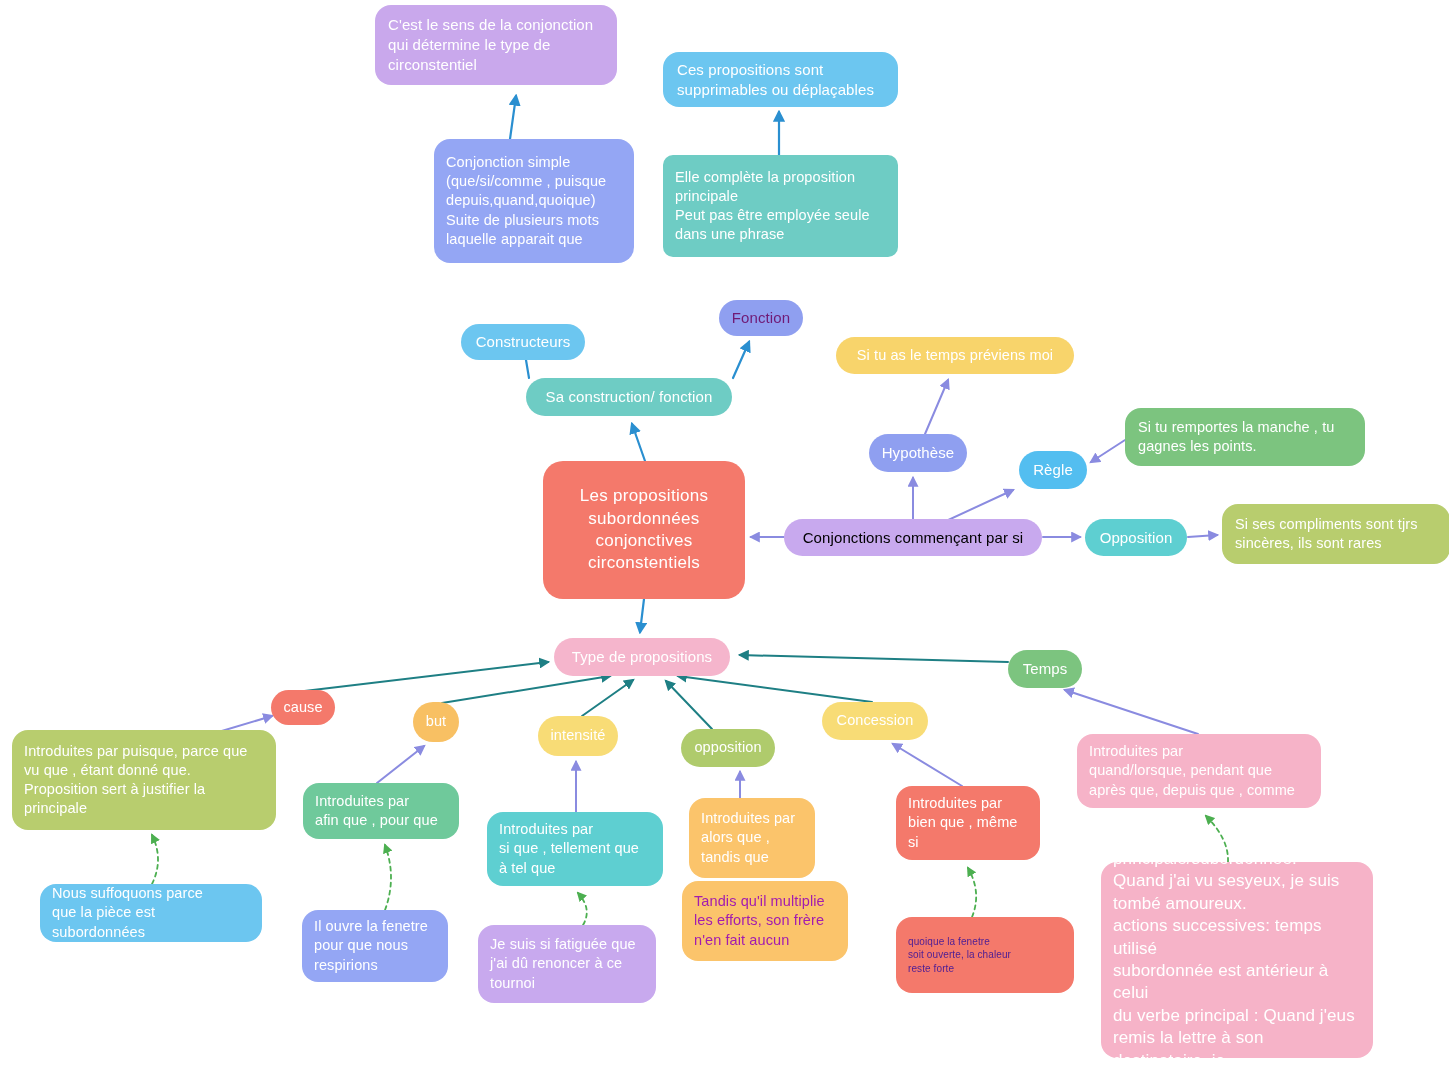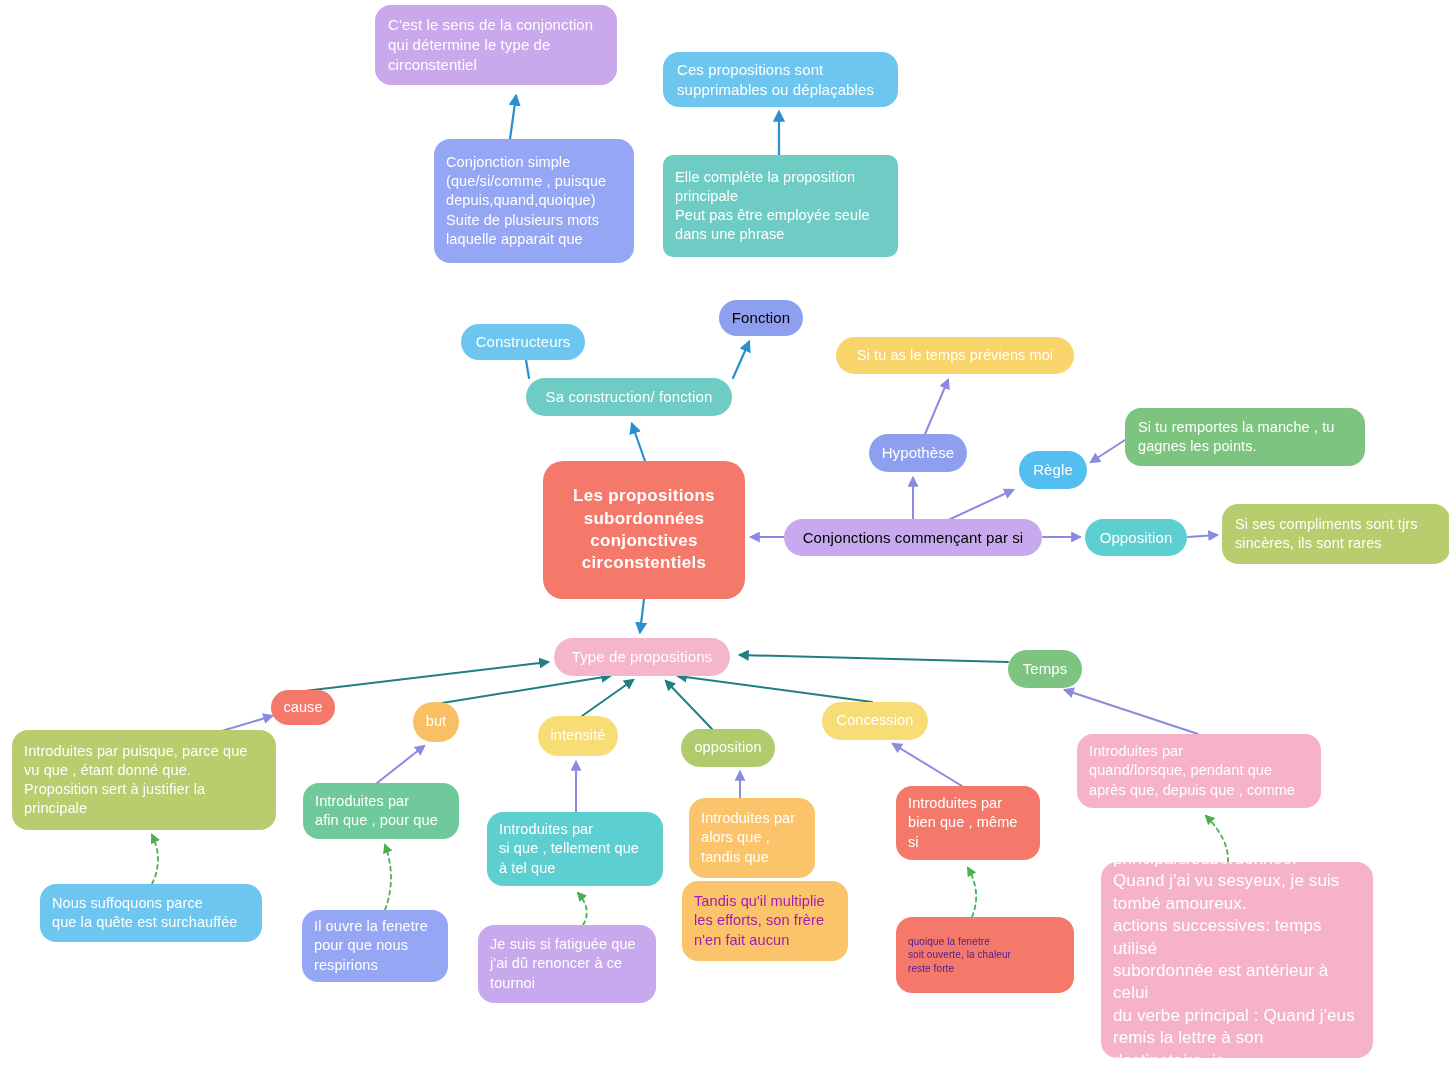--- a/index.html
+++ b/index.html
@@ -34,21 +34,21 @@
     border-radius: 16px;
     color: #ffffff;
     line-height: 1.32;
     letter-spacing: 0.1px;
     white-space: pre-line;
     overflow: hidden;
   }
   .node.center {
     justify-content: center;
     text-align: center;
-    font-weight: bold;
+    font-weight: normal;
     letter-spacing: 0.3px;
     border-radius: 20px;
   }
   .node.pill {
     justify-content: center;
     text-align: center;
     border-radius: 999px;
   }
   .node.blk {
     justify-content: flex-start;
@@ -114,21 +114,21 @@
       <div class="node blk" style="left: 375px; top: 5px; width: 242px; height: 80px; background: rgb(201, 168, 236); color: rgb(255, 255, 255); font-size: 15px; padding: 9px 13px;"><span>C'est le sens de la conjonction qui détermine le type de circonstentiel</span></div>
       <div class="node blk" style="left: 663px; top: 52px; width: 235px; height: 55px; background: rgb(108, 198, 240); color: rgb(255, 255, 255); font-size: 15px; padding: 8px 14px;"><span>Ces propositions sont supprimables ou déplaçables</span></div>
       <div class="node blk" style="left: 434px; top: 139px; width: 200px; height: 124px; background: rgb(148, 166, 244); color: rgb(255, 255, 255); font-size: 14.5px; padding: 7px 12px;"><span>Conjonction simple
 (que/si/comme , puisque
 depuis,quand,quoique)
 Suite de plusieurs mots
 laquelle apparait que</span></div>
       <div class="node blk" style="left: 663px; top: 155px; width: 235px; height: 102px; background: rgb(110, 204, 196); color: rgb(255, 255, 255); font-size: 14.5px; padding: 9px 12px; border-radius: 10px;"><span>Elle complète la proposition principale
 Peut pas être employée seule dans une phrase</span></div>
       <div class="node pill" style="left: 461px; top: 288px; width: 124px; height: 36px; background: rgb(108, 198, 240); color: rgb(255, 255, 255); font-size: 15px; padding: 0px 10px; margin-top: 36px;"><span>Constructeurs</span></div>
-      <div class="node pill" style="left: 719px; top: 300px; width: 84px; height: 36px; background: rgb(143, 159, 240); color: #000000; font-size: 15px; padding: 0px 8px;"><span>Fonction</span></div>
+      <div class="node pill" style="left: 719px; top: 300px; width: 84px; height: 36px; background: rgb(143, 159, 240); color: #701a75; font-size: 15px; padding: 0px 8px;"><span>Fonction</span></div>
       <div class="node pill" style="left: 526px; top: 378px; width: 206px; height: 38px; background: rgb(110, 204, 196); color: rgb(255, 255, 255); font-size: 15px; padding: 0px 10px;"><span>Sa construction/ fonction</span></div>
       <div class="node center" style="left: 543px; top: 461px; width: 202px; height: 138px; background: rgb(244, 121, 107); color: rgb(255, 255, 255); font-size: 17px; padding: 10px 12px;"><span>Les propositions subordonnées conjonctives circonstentiels</span></div>
       <div class="node pill" style="left: 836px; top: 337px; width: 238px; height: 37px; background: rgb(248, 212, 107); color: rgb(255, 255, 255); font-size: 14.5px; padding: 0px 14px;"><span>Si tu as le temps préviens moi</span></div>
       <div class="node pill" style="left: 869px; top: 434px; width: 98px; height: 38px; background: rgb(143, 159, 240); color: rgb(255, 255, 255); font-size: 15px; padding: 0px 8px;"><span>Hypothèse</span></div>
       <div class="node pill" style="left: 1019px; top: 451px; width: 68px; height: 38px; background: rgb(83, 190, 240); color: rgb(255, 255, 255); font-size: 15px; padding: 0px 6px;"><span>Règle</span></div>
       <div class="node blk" style="left: 1125px; top: 408px; width: 240px; height: 58px; background: rgb(124, 196, 127); color: rgb(255, 255, 255); font-size: 14.5px; padding: 8px 13px;"><span>Si tu remportes la manche , tu gagnes les points.</span></div>
       <div class="node pill" style="left: 784px; top: 519px; width: 258px; height: 37px; background: rgb(200, 169, 238); color: #000000; font-size: 15px; padding: 0px 12px;"><span>Conjonctions commençant par si</span></div>
       <div class="node pill" style="left: 1085px; top: 519px; width: 102px; height: 37px; background: rgb(94, 207, 209); color: rgb(255, 255, 255); font-size: 15px; padding: 0px 8px;"><span>Opposition</span></div>
       <div class="node blk" style="left: 1222px; top: 504px; width: 228px; height: 60px; background: rgb(184, 205, 110); color: rgb(255, 255, 255); font-size: 14.5px; padding: 8px 13px;"><span>Si ses compliments sont tjrs sincères, ils sont rares</span></div>
       <div class="node pill" style="left: 554px; top: 638px; width: 176px; height: 38px; background: rgb(245, 181, 204); color: rgb(255, 255, 255); font-size: 15px; padding: 0px 10px;"><span>Type de propositions</span></div>
@@ -136,21 +136,21 @@
       <div class="node pill" style="left: 413px; top: 702px; width: 46px; height: 40px; background: rgb(248, 192, 99); color: rgb(255, 255, 255); font-size: 14.5px; padding: 0px 4px;"><span>but</span></div>
       <div class="node pill" style="left: 538px; top: 716px; width: 80px; height: 40px; background: rgb(248, 220, 118); color: rgb(255, 255, 255); font-size: 14.5px; padding: 0px 6px;"><span>intensité</span></div>
       <div class="node pill" style="left: 681px; top: 729px; width: 94px; height: 38px; background: rgb(175, 203, 108); color: rgb(255, 255, 255); font-size: 14.5px; padding: 0px 8px;"><span>opposition</span></div>
       <div class="node pill" style="left: 822px; top: 702px; width: 106px; height: 38px; background: rgb(248, 220, 118); color: rgb(255, 255, 255); font-size: 14.5px; padding: 0px 8px;"><span>Concession</span></div>
       <div class="node pill" style="left: 1008px; top: 650px; width: 74px; height: 38px; background: rgb(124, 196, 127); color: rgb(255, 255, 255); font-size: 15px; padding: 0px 6px;"><span>Temps</span></div>
       <div class="node blk" style="left: 12px; top: 730px; width: 264px; height: 100px; background: rgb(184, 205, 110); color: rgb(255, 255, 255); font-size: 14.5px; padding: 8px 12px;"><span>Introduites par puisque, parce que
 vu que , étant donné que.
 Proposition sert à justifier la
 principale</span></div>
       <div class="node blk" style="left: 40px; top: 884px; width: 222px; height: 58px; background: rgb(108, 198, 240); color: rgb(255, 255, 255); font-size: 14.5px; padding: 8px 12px;"><span>Nous suffoquons parce
-que la quête est surchauffée</span></div>
+que la pièce est subordonnées</span></div>
       <div class="node blk" style="left: 303px; top: 783px; width: 156px; height: 56px; background: rgb(111, 201, 155); color: rgb(255, 255, 255); font-size: 14.5px; padding: 8px 12px;"><span>Introduites par
 afin que , pour que</span></div>
       <div class="node blk" style="left: 302px; top: 910px; width: 146px; height: 72px; background: rgb(148, 166, 244); color: rgb(255, 255, 255); font-size: 14.5px; padding: 8px 12px;"><span>Il ouvre la fenetre
 pour que nous
 respirions</span></div>
       <div class="node blk" style="left: 487px; top: 812px; width: 176px; height: 74px; background: rgb(94, 207, 209); color: rgb(255, 255, 255); font-size: 14.5px; padding: 8px 12px;"><span>Introduites par
 si que , tellement que
 à tel que</span></div>
       <div class="node blk" style="left: 478px; top: 925px; width: 178px; height: 78px; background: rgb(200, 169, 238); color: rgb(255, 255, 255); font-size: 14.5px; padding: 8px 12px;"><span>Je suis si fatiguée que
 j'ai dû renoncer à ce

